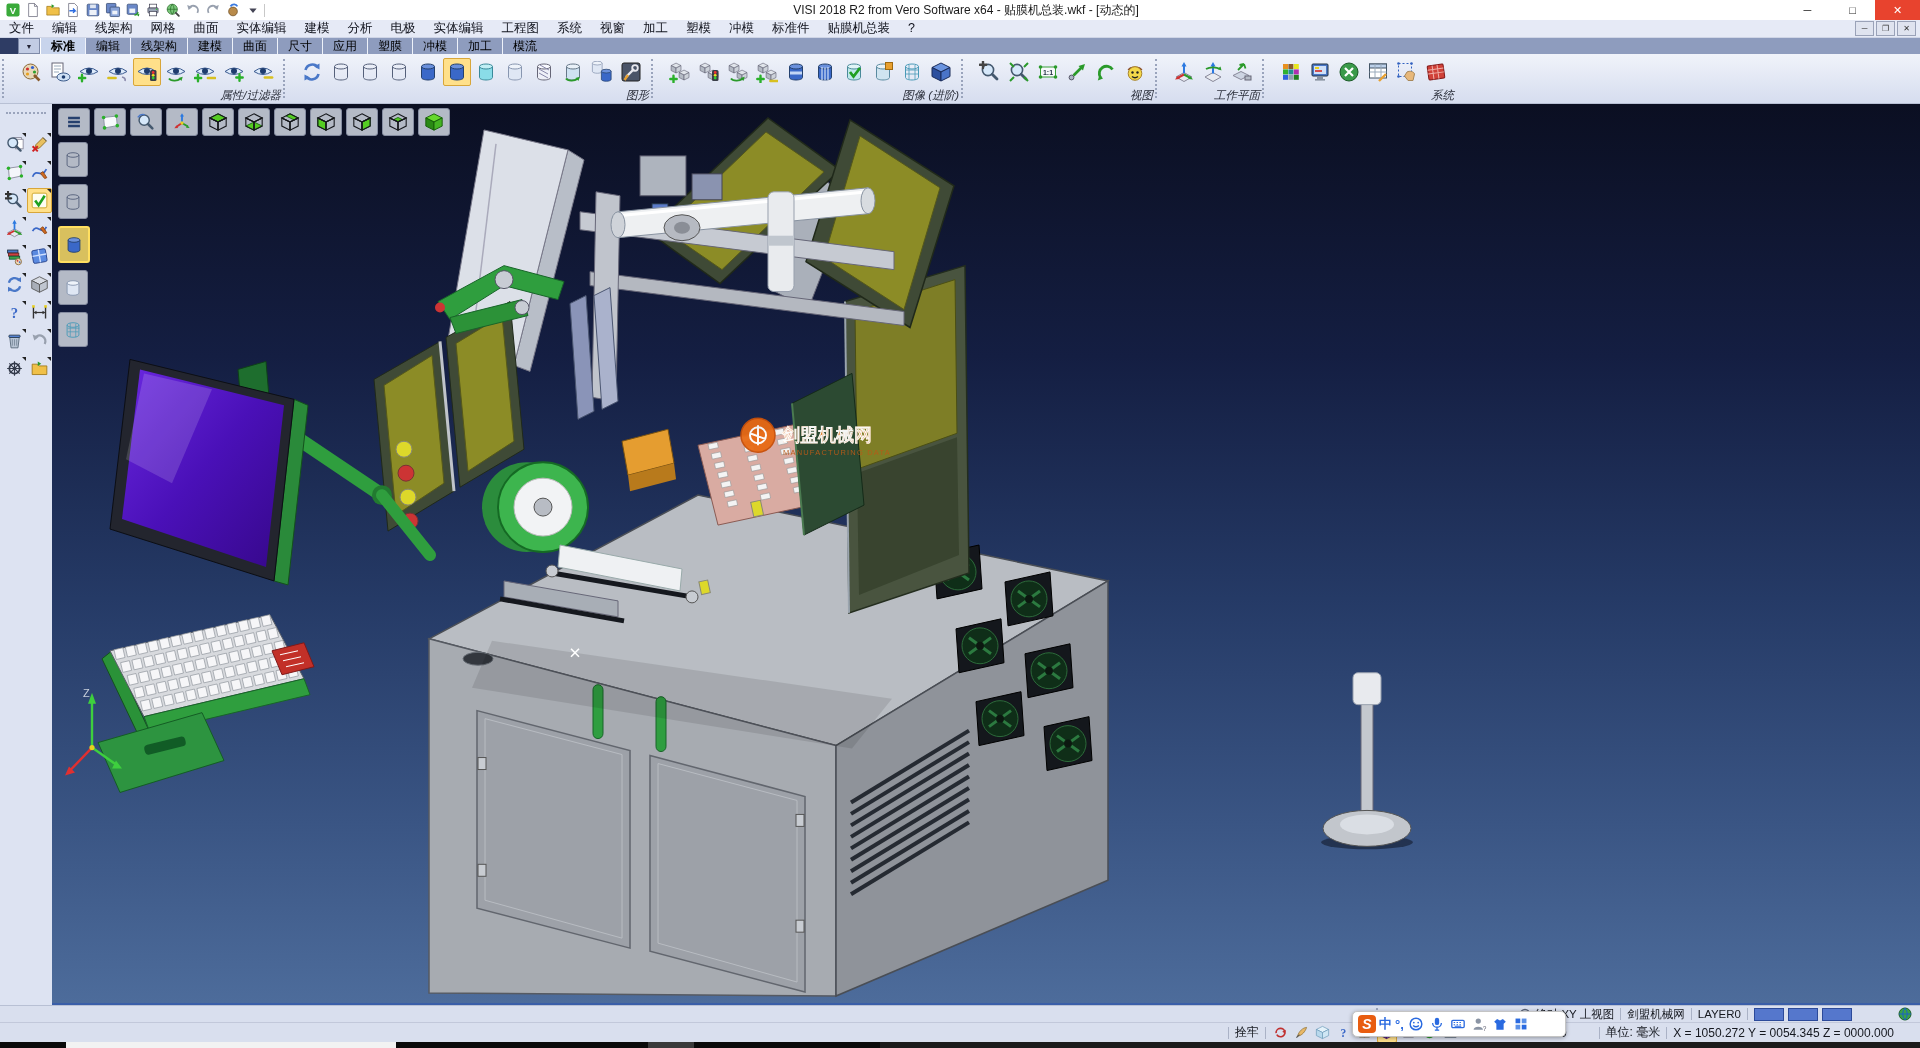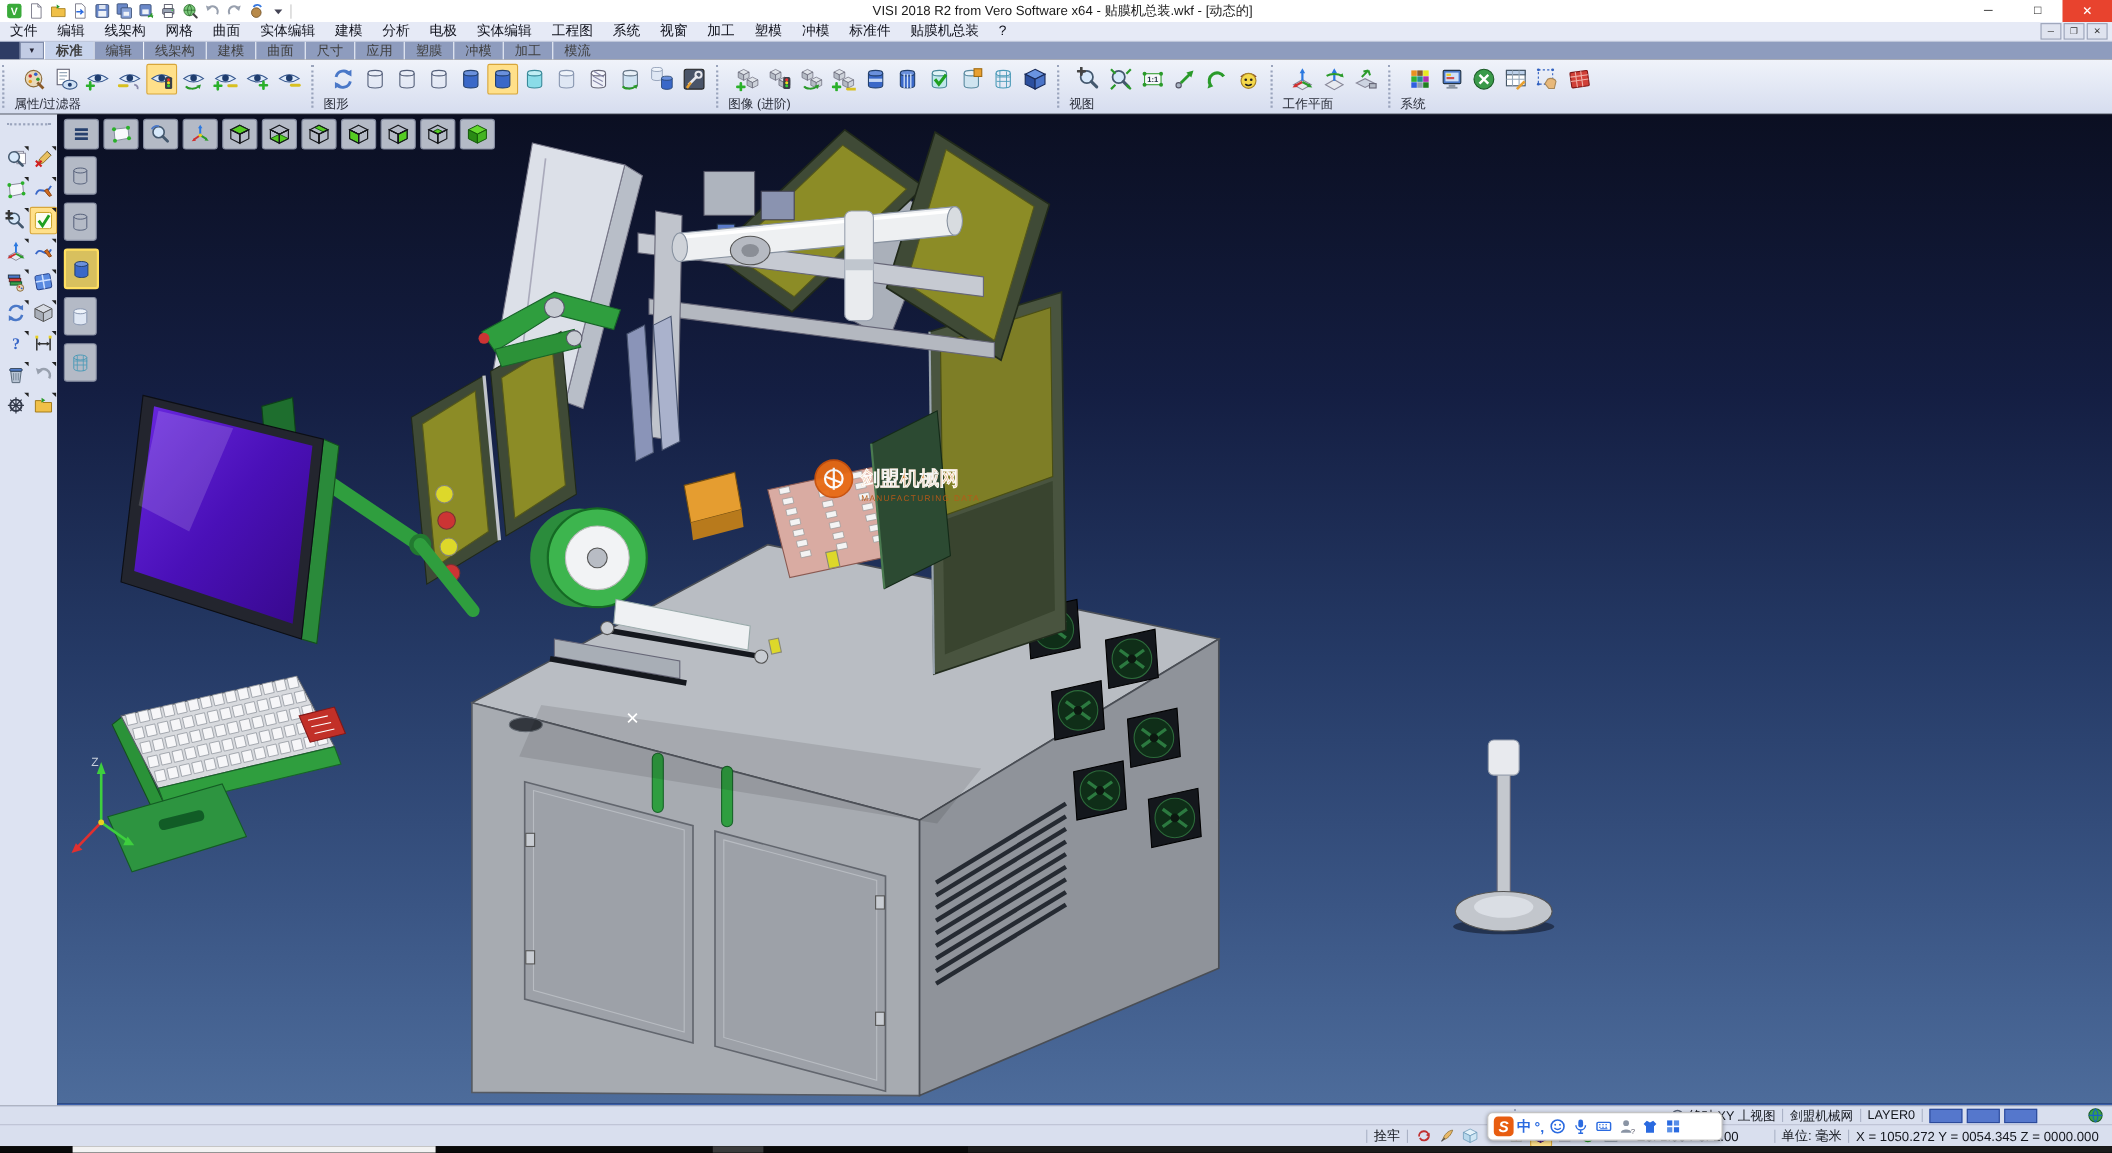--- a/index.html
+++ b/index.html
@@ -21,32 +21,32 @@
   .menuitem{padding:0 9px;line-height:17px;cursor:default;}
   #mdicontrols{margin-left:auto;display:flex;gap:2px;padding-right:4px;}
   .mdibtn{width:17px;height:13px;background:#dfe3ef;border:1px solid #9aa2b8;
     font-size:8px;display:flex;align-items:center;justify-content:center;color:#333;}
   
   #tabrow{height:16px;background:#8e9cbe;display:flex;align-items:stretch;font-size:12px;}
   #tabcorner{width:18px;background:#2e3c64;}
   #tabdrop{width:20px;background:#c2cce4;border:1px solid #7e8aa8;display:flex;
     align-items:center;justify-content:center;font-size:7px;color:#223;}
   .tab{padding:0 10px;display:flex;align-items:center;border-left:1px solid #eef2fa;
-    color:#404040;}
+    color:#000000;}
   .tab.active{background:#c8d4ec;font-weight:bold;border-left:1px solid #fff;}
   
   #toolbar{height:50px;background:linear-gradient(#f0f3fa,#d6ddef);display:flex;
     align-items:stretch;border-bottom:1px solid #b8c0d4;}
   .tgrip{width:7px;margin:5px 2px;border-left:2px dotted #9aa4bc;}
   .tgroup{display:flex;flex-direction:column;}
   .ticons{display:flex;align-items:center;height:35px;gap:1px;padding:0 4px;}
   .ti{width:26px;height:26px;display:flex;align-items:center;justify-content:center;
     border:1px solid transparent;border-radius:2px;}
   .ti.hl{background:#ffe08a;border-color:#d8a63a;}
-  .tlabel{text-align:left;font-size:11.5px;color:#2a2e3a;height:14px;line-height:13px;}
+  .tlabel{text-align:right;font-size:11.5px;color:#2a2e3a;height:14px;line-height:13px;font-style:italic;}
   
   #mainrow{display:flex;height:901px;}
   #sidetoolbar{width:52px;background:#dde3f2;box-sizing:border-box;padding-top:6px;}
   #sidegrip{height:6px;border-top:2px dotted #9aa4bc;margin:2px 6px 12px 6px;}
   #sideicons{display:grid;grid-template-columns:23px 23px;gap:3px 2px;justify-content:center;}
   .si{width:23px;height:23px;position:relative;display:flex;align-items:center;
     justify-content:center;border:1px solid transparent;border-radius:2px;}
   .si.hl{background:#ffe08a;border-color:#d8a63a;}
   .si .dd{position:absolute;top:0;right:0;width:0;height:0;
     border-left:4px solid transparent;border-top:4px solid #222;}
@@ -1344,21 +1344,21 @@
           <path d="M3 8h16M7 8v10M11 8v10M15 8v10" stroke="#89b"></path>
         </svg>
       </div>
     </div>
   <div style="width:14px"></div>
   <span>E3: 1.00 P3: 1.00</span>
   <div style="width:26px"></div>
   <div class="ssep"></div>
   <span>单位: 毫米</span>
   <div class="ssep"></div>
-  <span style="margin-right:12px">X = 1050.272 Y = 0054.345 Z = 0000.000</span>
+  <span style="margin-right:26px">X = 1050.272 Y = 0054.345 Z = 0000.000</span>
 </div>
 
 <div id="taskbar">
   <div id="tb-search"></div>
   <div id="tb-app"></div>
   <div id="tb-right"></div>
 </div>
 
 <div id="ime">
   <div class="imelogo">S</div>

